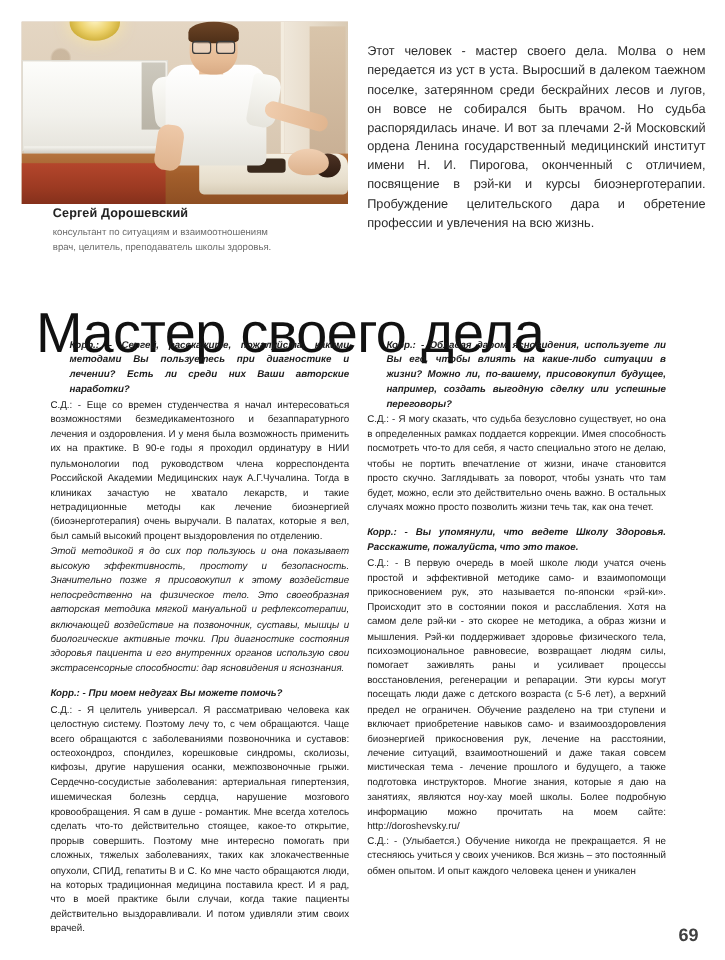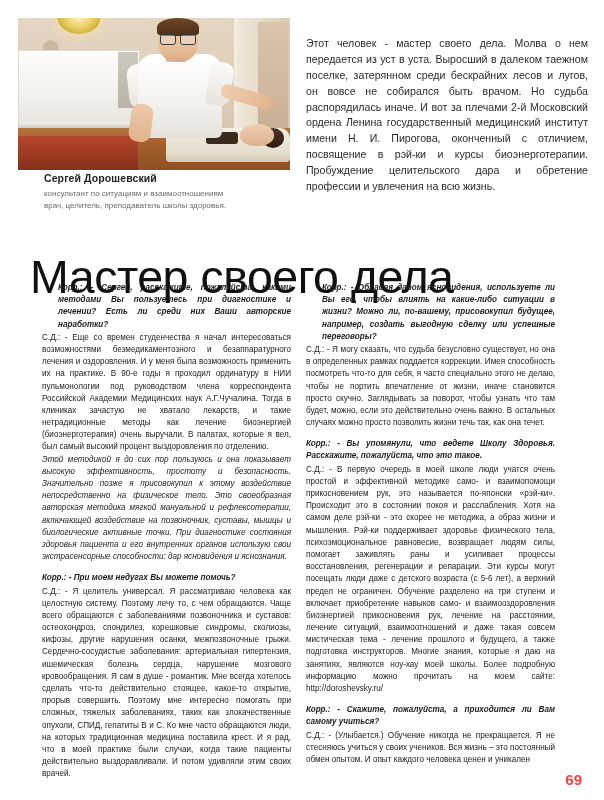--- a/index.html
+++ b/index.html
@@ -192,21 +192,21 @@
     font-weight: bold; font-style: italic;
     display: block; margin-top: 9px; margin-bottom: 1px;
   }
   .q.first { margin-top: 0; margin-left: 16px; }
   .a { display: block; }
   .p { display: block; margin-top: 0; font-style: italic; }
 
   
   .folio {
     position: absolute; right: 22px; bottom: 12px;
-    font-size: 15px; font-weight: bold; color: #ef4444;
+    font-size: 15px; font-weight: bold; color: #404040;
   }
 </style>
 </head>
 <body>
 
 <div class="photo-block">
   <div class="photo-canvas">
     <div class="wall"></div>
     <div class="door"></div>
     <div class="door-inner"></div>
@@ -248,17 +248,16 @@
   <span class="p">Этой методикой я до сих пор пользуюсь и она показывает высокую эффективность, простоту и безопасность. Значительно позже я присовокупил к этому воздействие непосредственно на физическое тело. Это своеобразная авторская методика мягкой мануальной и рефлексотерапии, включающей воздействие на позвоночник, суставы, мышцы и биологические активные точки. При диагностике состояния здоровья пациента и его внутренних органов использую свои экстрасенсорные способности: дар ясновидения и яснознания.</span>
   <span class="q">Корр.: - При моем недугах Вы можете помочь?</span>
   <span class="a">С.Д.: - Я целитель универсал. Я рассматриваю человека как целостную систему. Поэтому лечу то, с чем обращаются. Чаще всего обращаются с заболеваниями позвоночника и суставов: остеохондроз, спондилез, корешковые синдромы, сколиозы, кифозы, другие нарушения осанки, межпозвоночные грыжи. Сердечно-сосудистые заболевания: артериальная гипертензия, ишемическая болезнь сердца, нарушение мозгового кровообращения. Я сам в душе - романтик. Мне всегда хотелось сделать что-то действительно стоящее, какое-то открытие, прорыв совершить. Поэтому мне интересно помогать при сложных, тяжелых заболеваниях, таких как злокачественные опухоли, СПИД, гепатиты В и С. Ко мне часто обращаются люди, на которых традиционная медицина поставила крест. И я рад, что в моей практике были случаи, когда такие пациенты действительно выздоравливали. И потом удивляли этим своих врачей.</span>
 </div>
 
 <div class="col col-right">
   <span class="q first">Корр.: - Обладая даром ясновидения, используете ли Вы его, чтобы влиять на какие-либо ситуации в жизни? Можно ли, по-вашему, присовокупил будущее, например, создать выгодную сделку или успешные переговоры?</span>
   <span class="a">С.Д.: - Я могу сказать, что судьба безусловно существует, но она в определенных рамках поддается коррекции. Имея способность посмотреть что-то для себя, я часто специально этого не делаю, чтобы не портить впечатление от жизни, иначе становится просто скучно. Заглядывать за поворот, чтобы узнать что там будет, можно, если это действительно очень важно. В остальных случаях можно просто позволить жизни течь так, как она течет.</span>
   <span class="q">Корр.: - Вы упомянули, что ведете Школу Здоровья. Расскажите, пожалуйста, что это такое.</span>
   <span class="a">С.Д.: - В первую очередь в моей школе люди учатся очень простой и эффективной методике само- и взаимопомощи прикосновением рук, это называется по-японски «рэй-ки». Происходит это в состоянии покоя и расслабления. Хотя на самом деле рэй-ки - это скорее не методика, а образ жизни и мышления. Рэй-ки поддерживает здоровье физического тела, психоэмоциональное равновесие, возвращает людям силы, помогает заживлять раны и усиливает процессы восстановления, регенерации и репарации. Эти курсы могут посещать люди даже с детского возраста (с 5-6 лет), а верхний предел не ограничен.  Обучение разделено на три ступени и включает приобретение навыков само- и взаимооздоровления биоэнергией прикосновения рук, лечение на расстоянии, лечение ситуаций, взаимоотношений и даже такая совсем мистическая тема - лечение прошлого и будущего, а также подготовка инструкторов. Многие знания, которые я даю на занятиях, являются ноу-хау моей школы. Более подробную информацию можно прочитать на моем сайте: http://doroshevsky.ru/</span>
-  <span class="q">Корр.: - Скажите, пожалуйста, а приходится ли Вам самому учиться?</span>
   <span class="a">С.Д.: - (Улыбается.) Обучение никогда не прекращается. Я не стесняюсь учиться у своих учеников. Вся жизнь – это постоянный обмен опытом. И опыт каждого человека ценен и уникален</span>
 </div>
 
 <div class="folio">69</div>
 
 </body></html>

